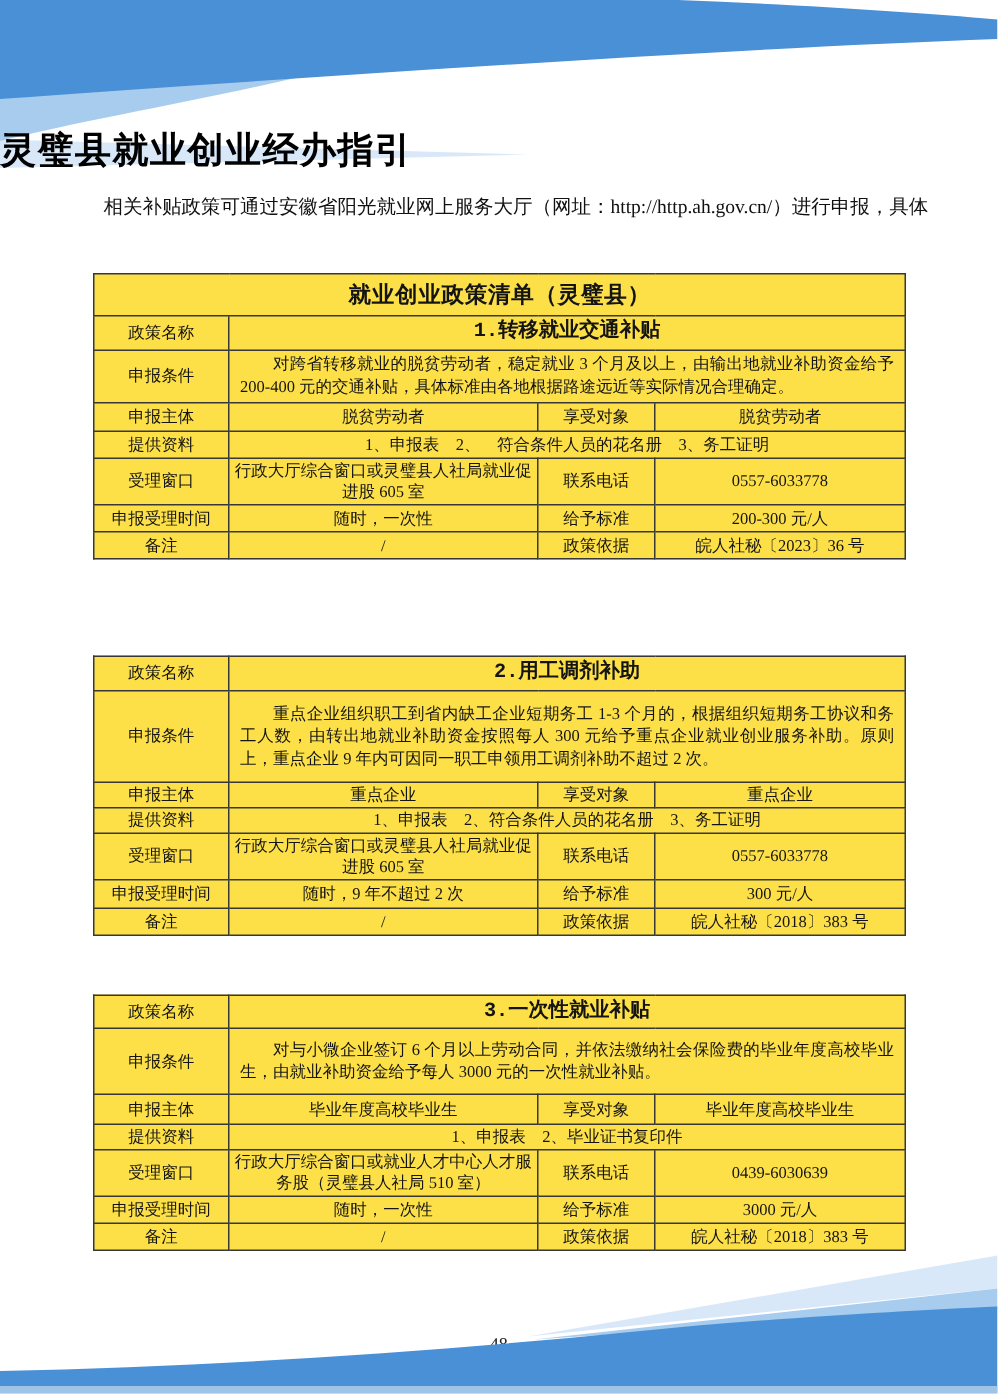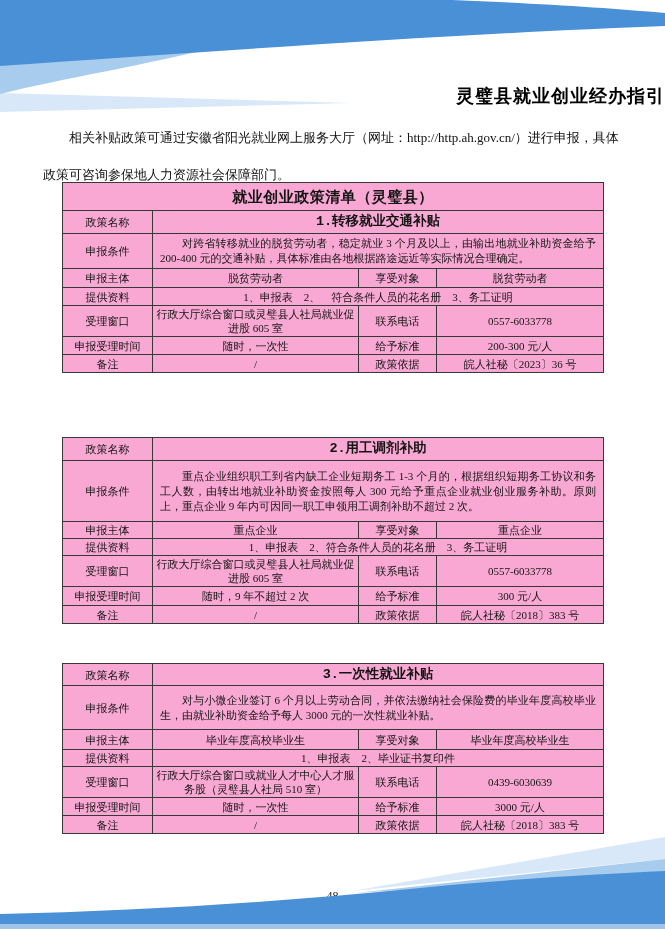--- a/index.html
+++ b/index.html
@@ -5,31 +5,31 @@
   html,body{margin:0;padding:0}
   body{
     width:665px;height:929px;position:relative;background:#ffffff;overflow:hidden;
     font-family:"Liberation Serif", serif;color:#141414;
   }
   .wave{position:absolute;left:0;width:665px;pointer-events:none}
   .wave.top{top:0;height:115px}
   .wave.bottom{bottom:0;height:105px}
 
   .page-title{
-    position:absolute;top:84px;left:0;width:100%;text-align:right;
-    font-family:"Liberation Sans", sans-serif;font-weight:bold;font-size:18px;color:#000;
+    position:absolute;top:84px;left:0;width:100%;text-align:left;
+    font-family:"Liberation Sans", sans-serif;font-weight:bold;font-size:24px;color:#000;
     letter-spacing:1px;
   }
   .intro{position:absolute;top:119px;left:43px;width:580px;font-size:13px;line-height:37px;color:#111}
   .intro .l1{display:block;text-indent:2em}
   .intro .l2{display:block}
 
   table.policy{
     position:absolute;left:62px;width:541px;border-collapse:collapse;table-layout:fixed;
-    border:1.5px solid #383838;background:#f9a8d4;
+    border:1.5px solid #383838;background:#fde047;
   }
   #t1{top:182px}
   #t2{top:437px}
   #t3{top:663px}
   td{
     border:1px solid #383838;text-align:center;vertical-align:middle;
     font-size:11px;line-height:14px;padding:1px 3px;color:#141414;
     font-family:"Liberation Serif", serif;overflow:hidden;
   }
   .t-title{font-family:"Liberation Sans", sans-serif;font-weight:bold;font-size:15px;letter-spacing:.5px}
@@ -44,21 +44,20 @@
 <svg class="wave top" viewBox="0 0 665 115" preserveAspectRatio="none">
   <path d="M0,93 L352,103 L0,112 Z" fill="#d9e8f8"></path>
   <path d="M0,58 C80,54 150,51 222,46 C150,64 60,79 0,94 Z" fill="#a8ccee"></path>
   <path d="M0,0 L452,0 C530,3 610,8 665,13 L665,26 C470,33 200,52 0,66 Z" fill="#4a90d6"></path>
 </svg>
 
 <div class="page-title">灵璧县就业创业经办指引</div>
 
 <div class="intro">
   <span class="l1">相关补贴政策可通过安徽省阳光就业网上服务大厅（网址：http://http.ah.gov.cn/）进行申报，具体</span>
-  <span class="l2">政策可咨询参保地人力资源社会保障部门。</span>
 </div>
 
 <table class="policy" id="t1">
   <colgroup>
       <col style="width:90px">
       <col style="width:206px">
       <col style="width:78px">
       <col style="width:167px">
     </colgroup>
   <tbody>

